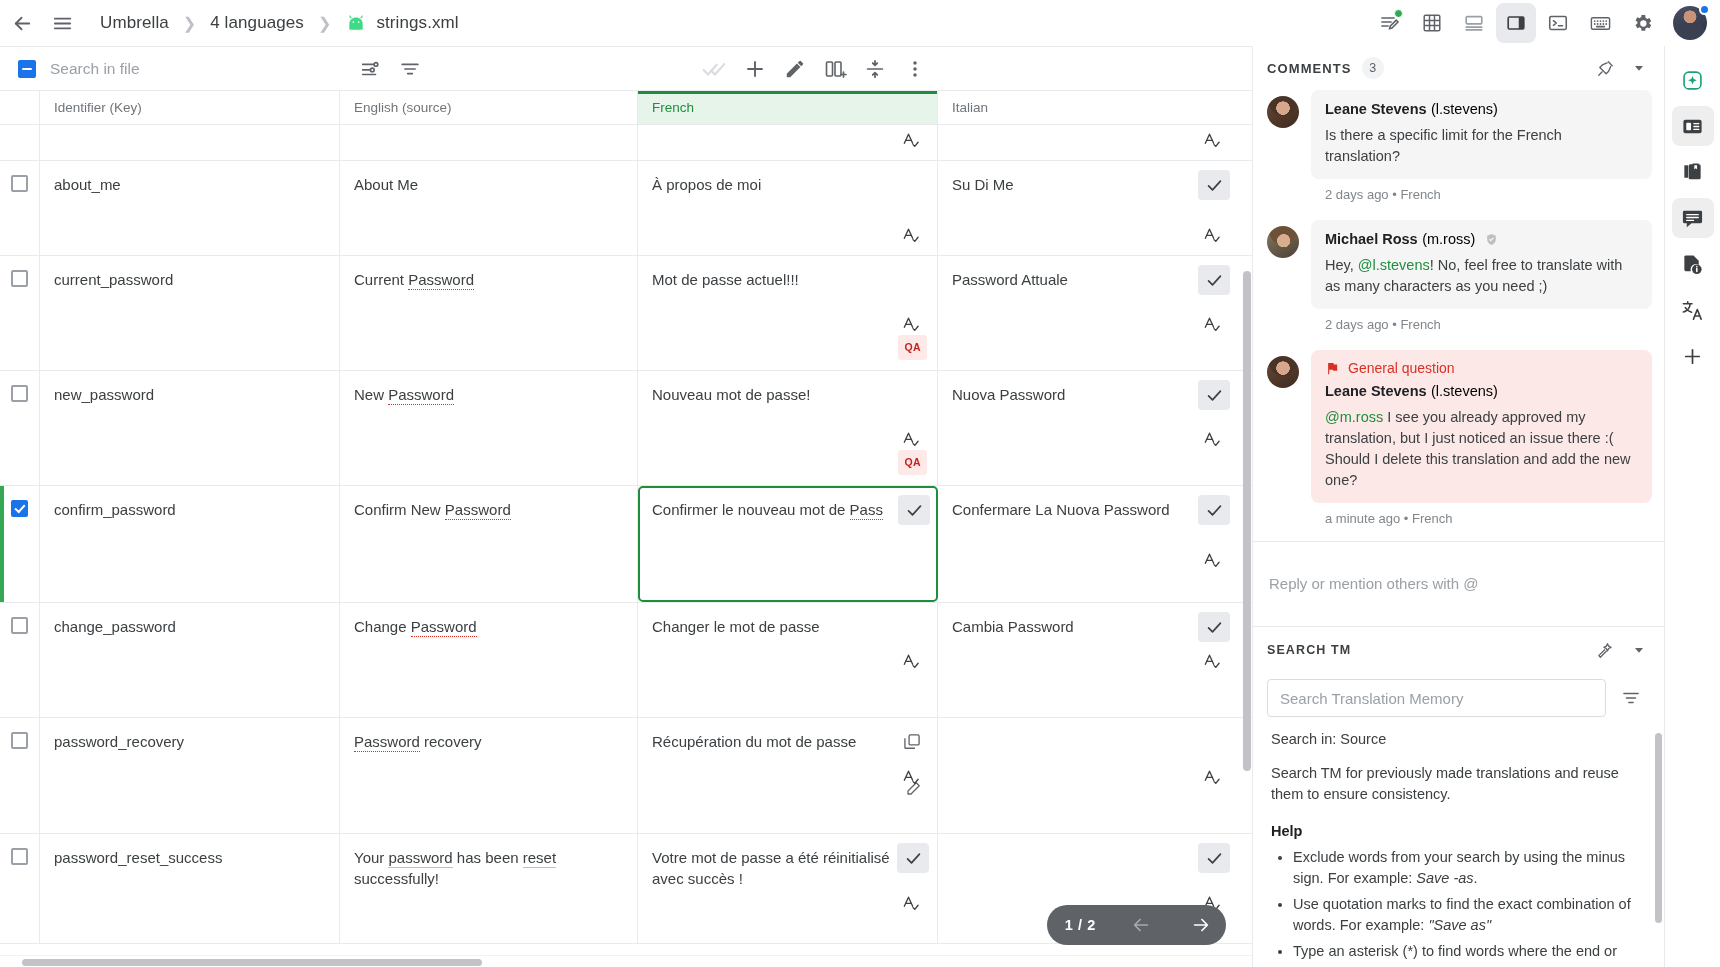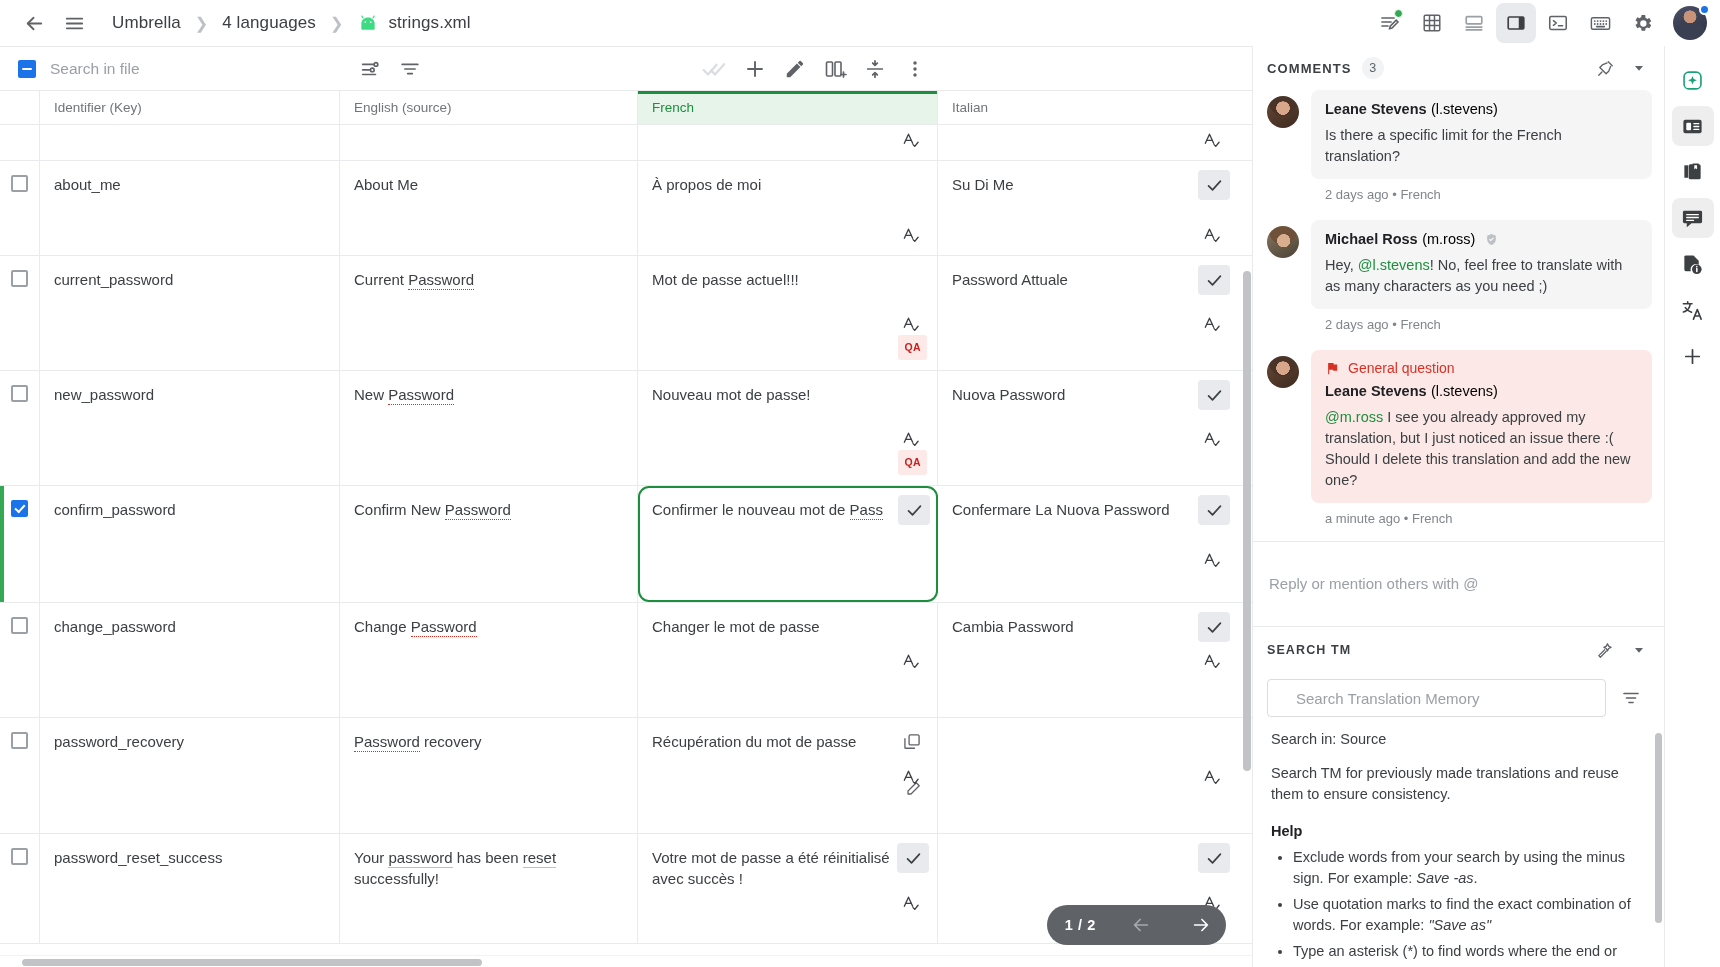--- a/index.html
+++ b/index.html
@@ -9,21 +9,21 @@
     background: #ffffff;
     overflow: hidden;
     color: #3c4043;
   }
   .app { position: relative; width: 1720px; height: 967px; display: flex; flex-direction: column; }
 
   
   .topbar {
     height: 46px; min-height: 46px;
     display: flex; align-items: center;
-    padding: 0 10px 0 14px;
+    padding: 0 10px 0 2px;
     background: #fff;
     position: relative; z-index: 40;
   }
   .tb-icon {
     width: 40px; height: 40px; border-radius: 50%;
     display: flex; align-items: center; justify-content: center;
     color: #5f6368; cursor: pointer; flex: 0 0 auto;
   }
   .crumbs { display: flex; align-items: center; margin-left: 10px; gap: 2px; }
   .crumb {
@@ -115,21 +115,21 @@
   .row.sel::before {
     content: ""; position: absolute; left: 0; top: 0; bottom: 0; width: 4px; background: #34a853;
   }
   .cell {
     border-right: 1px solid #e8eaed; padding: 13px 14px 0 14px;
     position: relative; font-size: 15px; line-height: 21px; color: #3c4043;
   }
   .cell.nb { border-right: none; }
   .cell.key { color: #3c4043; }
   .cell.frsel {
-    border: 2px solid #1e8e3e; border-radius: 11px; padding: 11px 12px 0 12px;
+    border: 2px solid #1e8e3e; border-radius: 5px; padding: 11px 12px 0 12px;
     background: #fff; z-index: 2;
   }
   .chkcell { display: flex; justify-content: center; padding-top: 14px; }
   .cbox {
     width: 17px; height: 17px; border: 2px solid #9aa0a6; border-radius: 2px;
     cursor: pointer; background: #fff; flex: 0 0 auto;
   }
   .cbox.on {
     background: #1a73e8; border-color: #1a73e8;
     display: flex; align-items: center; justify-content: center;
@@ -239,21 +239,21 @@
   }
   .replybox input::placeholder { color: #9aa0a6; }
 
   .tm { border-top: 1px solid #e8eaed; display: flex; flex-direction: column; min-height: 0; flex: 0 0 auto; }
   .tm-head { height: 46px; display: flex; align-items: center; padding: 0 8px 0 14px; }
   .tm-title { font-size: 12.5px; font-weight: bold; letter-spacing: 1.1px; color: #3c4043; }
   .tm-body { padding: 6px 16px 0 14px; overflow: hidden; position: relative; }
   .tm-searchrow { display: flex; align-items: center; gap: 8px; }
   .tm-input {
     flex: 1; height: 38px; border: 1px solid #dadce0; border-radius: 4px;
-    padding: 0 28px; font-size: 15px; color: #3c4043; outline: none; font-family: inherit;
+    padding: 0 12px; font-size: 15px; color: #3c4043; outline: none; font-family: inherit;
     background: #fff;
   }
   .tm-input::placeholder { color: #9aa0a6; }
   .tm-filter { width: 34px; height: 34px; display:flex; align-items:center; justify-content:center; color:#5f6368; cursor:pointer; border-radius:50%; }
   .tm-sub { font-size: 14.5px; color: #3c4043; padding: 14px 2px 0 4px; }
   .tm-desc { font-size: 14.5px; line-height: 21px; color: #3c4043; padding: 16px 4px 0 4px; }
   .tm-help { font-size: 14.5px; font-weight: bold; color: #202124; padding: 18px 4px 0 4px; }
   .tm-list { margin: 8px 0 0 26px; padding: 0; }
   .tm-list li { font-size: 14.5px; line-height: 21px; color: #3c4043; margin-bottom: 5px; }
   .tm-list i { font-style: italic; }

